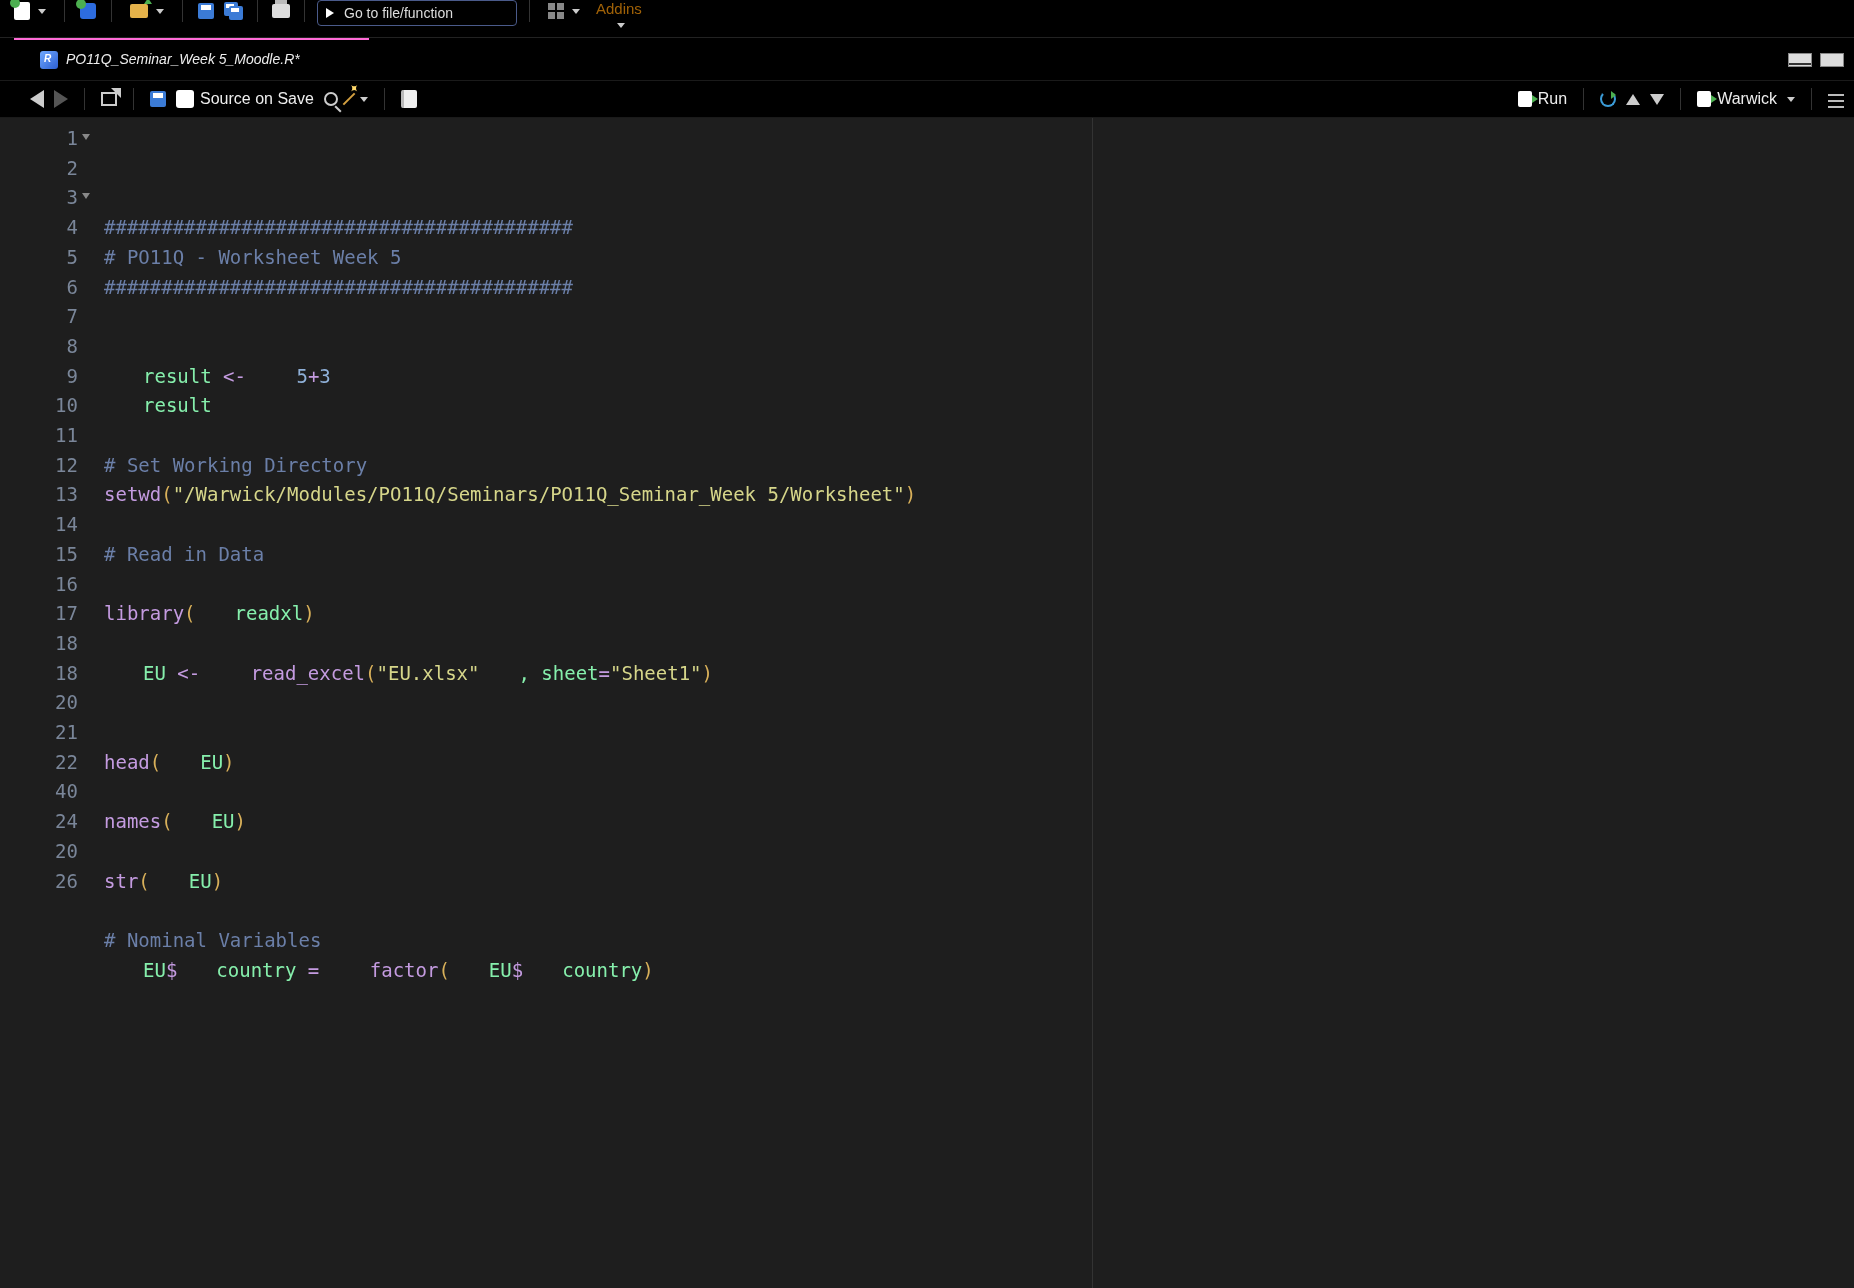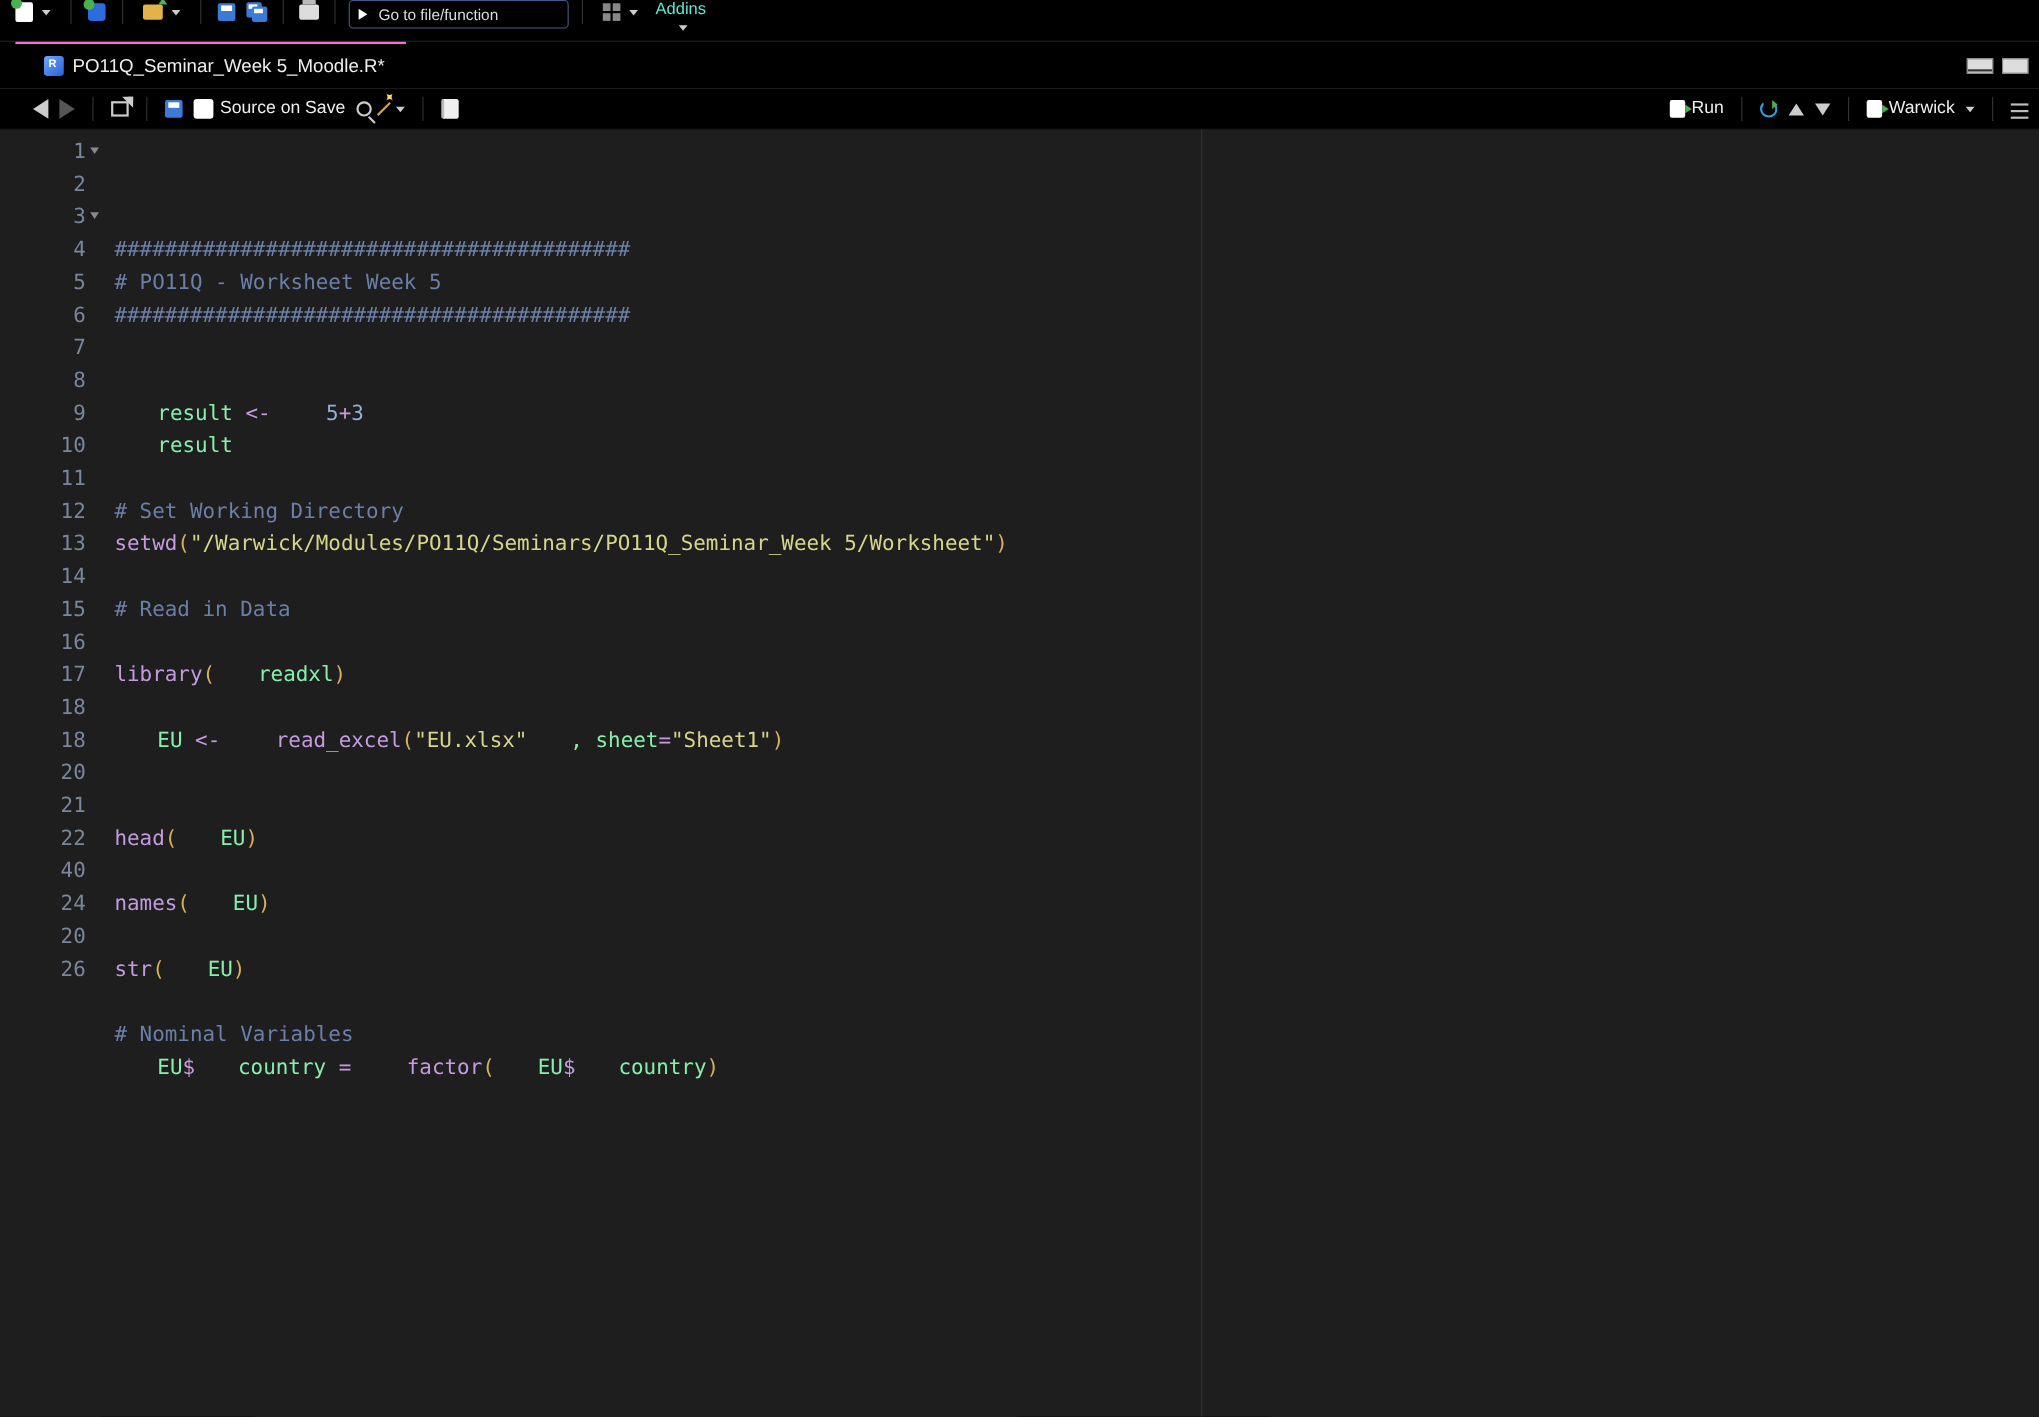--- a/index.html
+++ b/index.html
@@ -53,21 +53,21 @@
     padding: 0 10px 0 8px;
     gap: 10px;
     color: #ddd;
     cursor: text;
     min-width: 200px;
   }
   .addins {
     display: flex;
     align-items: center;
     gap: 6px;
-    color: #5eead4;
+    color: #a16207;
     cursor: pointer;
     margin-left: 4px;
     font-size: 15px;
     flex-direction: column;
   }
 
   
   .pink-strip {
     height: 2px;
     width: 355px;
@@ -78,24 +78,24 @@
   
   .tab-bar {
     display: flex;
     align-items: center;
     height: 40px;
     padding: 0 10px 0 40px;
     justify-content: space-between;
   }
   .tab {
     display: flex;
-    align-items: center;
     gap: 8px;
-    font-size: 17px;
+    font-size: 14px;
     color: #eee;
+    font-style: italic;
   }
   .tab .ricon {
     width: 18px; height: 18px;
     background: linear-gradient(135deg,#6fa8ff,#2d5fd1);
     border-radius: 3px;
     position: relative;
   }
   .tab .ricon::after {
     content:"R";
     position:absolute;

